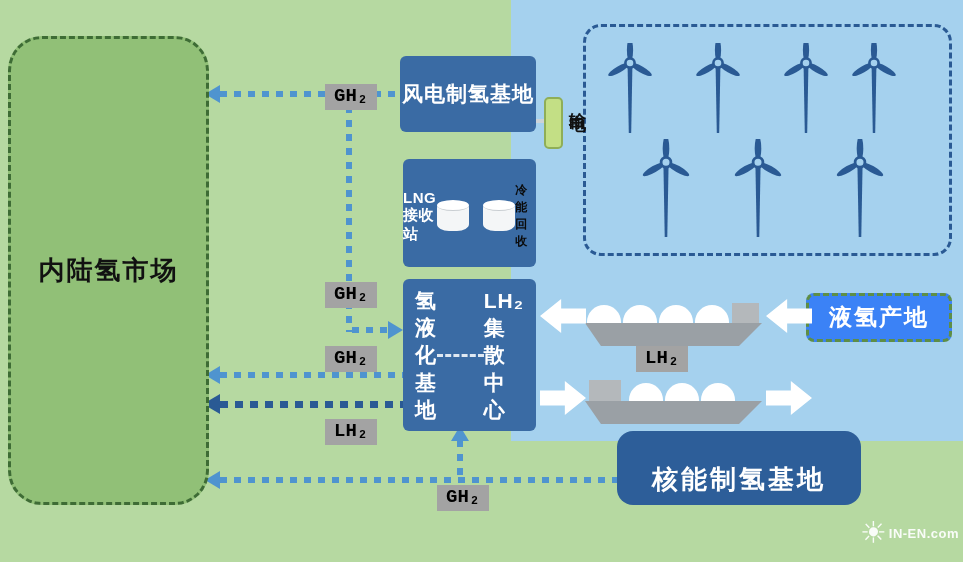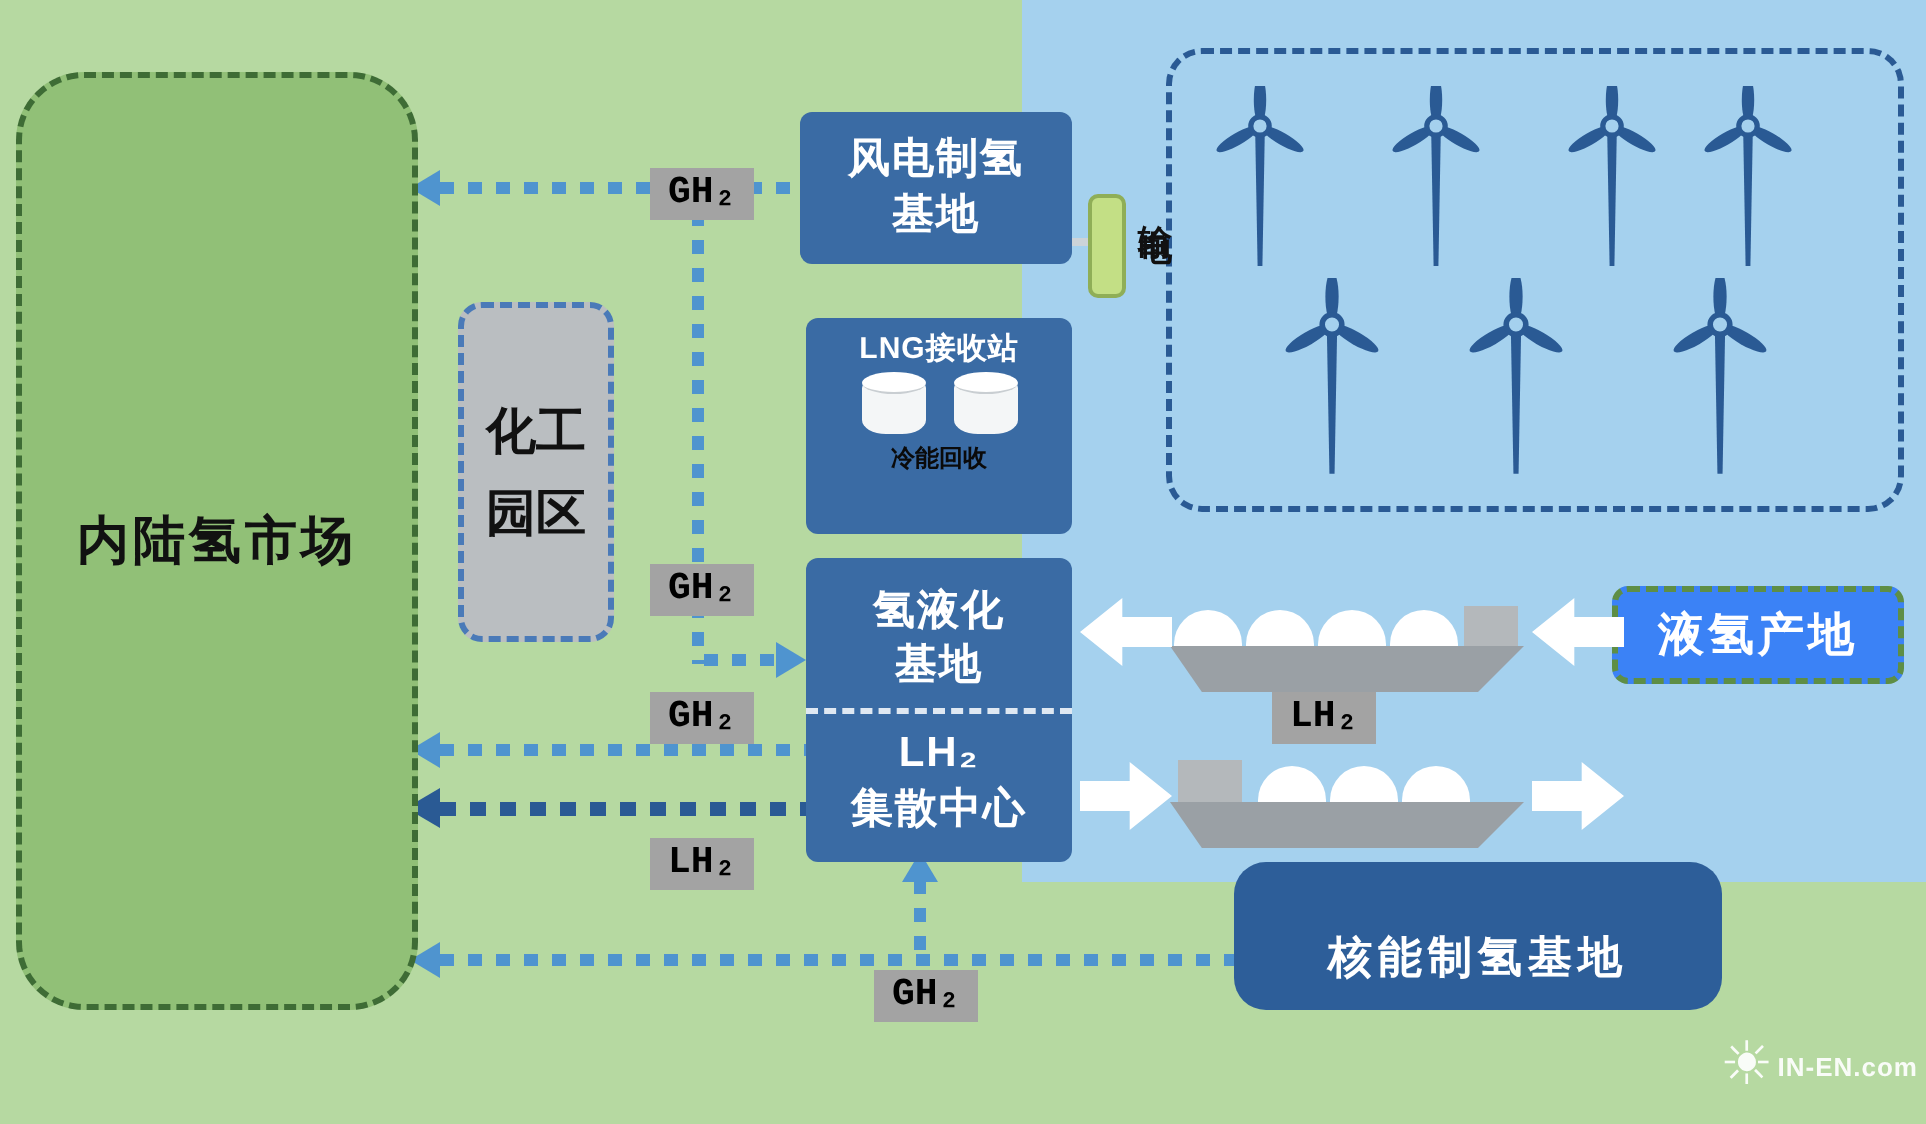--- a/index.html
+++ b/index.html
@@ -22,43 +22,43 @@
   .chem-park{
     position:absolute;left:229px;top:151px;width:78px;height:170px;
     background:#babec1;border:3px dashed #4a7ab8;border-radius:12px;
     display:flex;flex-direction:column;align-items:center;justify-content:center;gap:8px;
     z-index:2;box-sizing:border-box;
   }
   .chem-park div{font-size:25px;font-weight:bold;color:#111;}
 
   
   .bluebox{position:absolute;background:#3a6ba4;border-radius:6px;color:#fff;z-index:3;
-    display:flex;flex-direction:column;align-items:center;justify-content:center;box-sizing:border-box;}
+    display:flex;align-items:center;justify-content:center;box-sizing:border-box;}
   .wind-box{left:400px;top:56px;width:136px;height:76px;}
   .wind-box div{font-size:21px;font-weight:bold;line-height:1.35;letter-spacing:1px;}
 
   .lng-box{left:403px;top:159px;width:133px;height:108px;justify-content:flex-start;padding-top:6px;}
   .lng-title{font-size:15px;font-weight:bold;letter-spacing:.5px;}
   .tank-row{display:flex;gap:14px;margin:7px 0 4px 0;}
   .cylinder{position:relative;width:32px;height:26px;background:#f4f6f7;
     border-radius:4px 4px 12px 12px/3px 3px 7px 7px;}
   .cylinder::before{content:"";position:absolute;left:0;top:-5px;width:32px;height:11px;
     background:#ffffff;border-radius:50%;box-sizing:border-box;border-bottom:1px solid #c9ced2;}
   .lng-subtitle{font-size:12px;font-weight:bold;color:#0a0a0a;}
 
-  .liq-box{left:403px;top:279px;width:133px;height:152px;padding:6px 0;}
+  .liq-box{left:403px;top:279px;width:133px;height:152px;padding:6px 12px;}
   .liq-box .sect{flex:1;display:flex;flex-direction:column;align-items:center;justify-content:center;width:100%;}
   .liq-box div.t{font-size:21px;font-weight:bold;line-height:1.3;letter-spacing:1px;}
   .liq-divider{width:100%;border-top:3px dashed #dfe8f2;height:0;}
 
   .nuclear-box{
     position:absolute;left:617px;top:431px;width:244px;height:74px;background:#2d5e99;border-radius:16px;
     display:flex;align-items:center;justify-content:center;z-index:3;
   }
-  .nuclear-box span{color:#fff;font-size:22px;font-weight:bold;letter-spacing:3px;margin-top:22px;}
+  .nuclear-box span{color:#fff;font-size:26px;font-weight:bold;letter-spacing:3px;margin-top:22px;}
 
   
   .site-box{
     position:absolute;left:806px;width:146px;height:49px;background:#3b82f6;
     border:3px dashed #5e8e45;border-radius:8px;display:flex;align-items:center;justify-content:center;
     z-index:3;box-sizing:border-box;
   }
   .site-box span{color:#fff;font-size:23px;font-weight:bold;letter-spacing:2px;}
   .src-box{top:293px;} .dem-box{top:372px;}
 
@@ -151,24 +151,20 @@
 </svg>
 
 <div class="canvas">
 
   <div class="blue-region"></div>
 
   <div class="market">
     <span class="market-label">内陆氢市场</span>
   </div>
 
-  <div class="chem-park">
-    <div>化工</div>
-    <div>园区</div>
-  </div>
 
   <div class="dot-h l-top"></div>
   <div class="dot-v l-vert"></div>
   <div class="dot-h l-into-liq"></div>
   <div class="dot-h l-gh2"></div>
   <div class="dot-h dot-dark l-lh2"></div>
   <div class="dot-h l-bottom"></div>
   <div class="dot-v l-branch"></div>
 
   <div class="ah ah-left ah1"></div>

